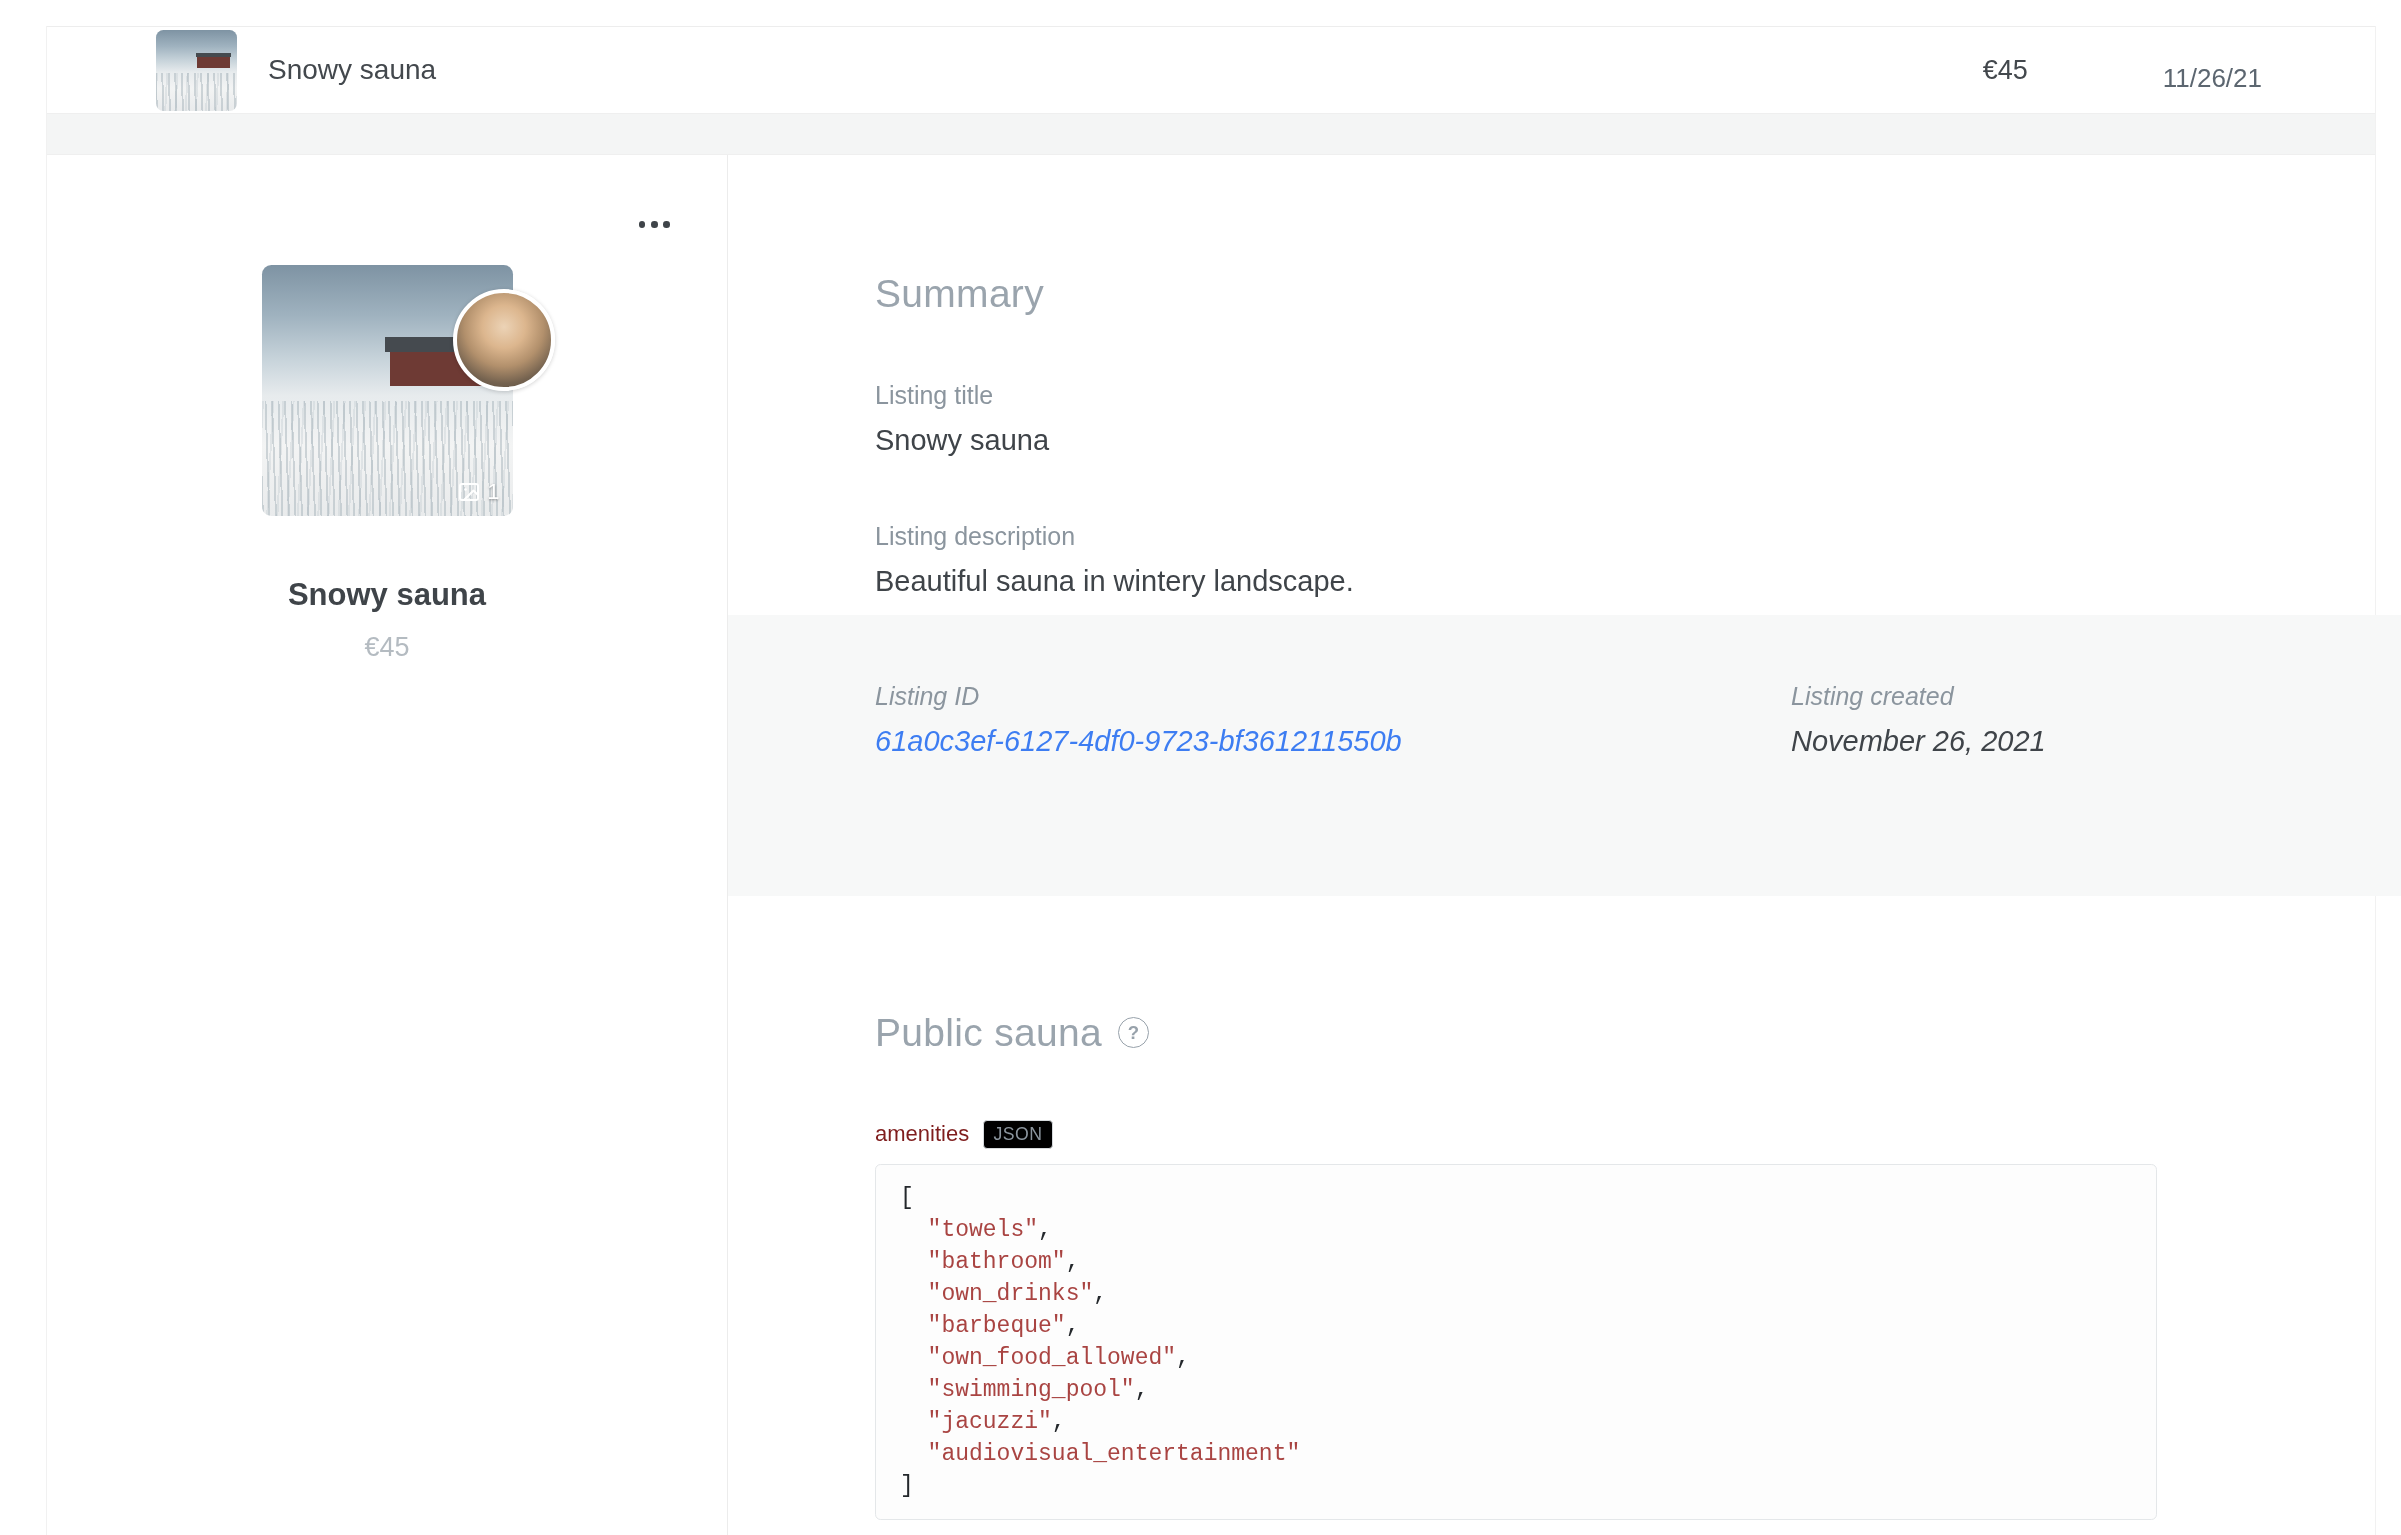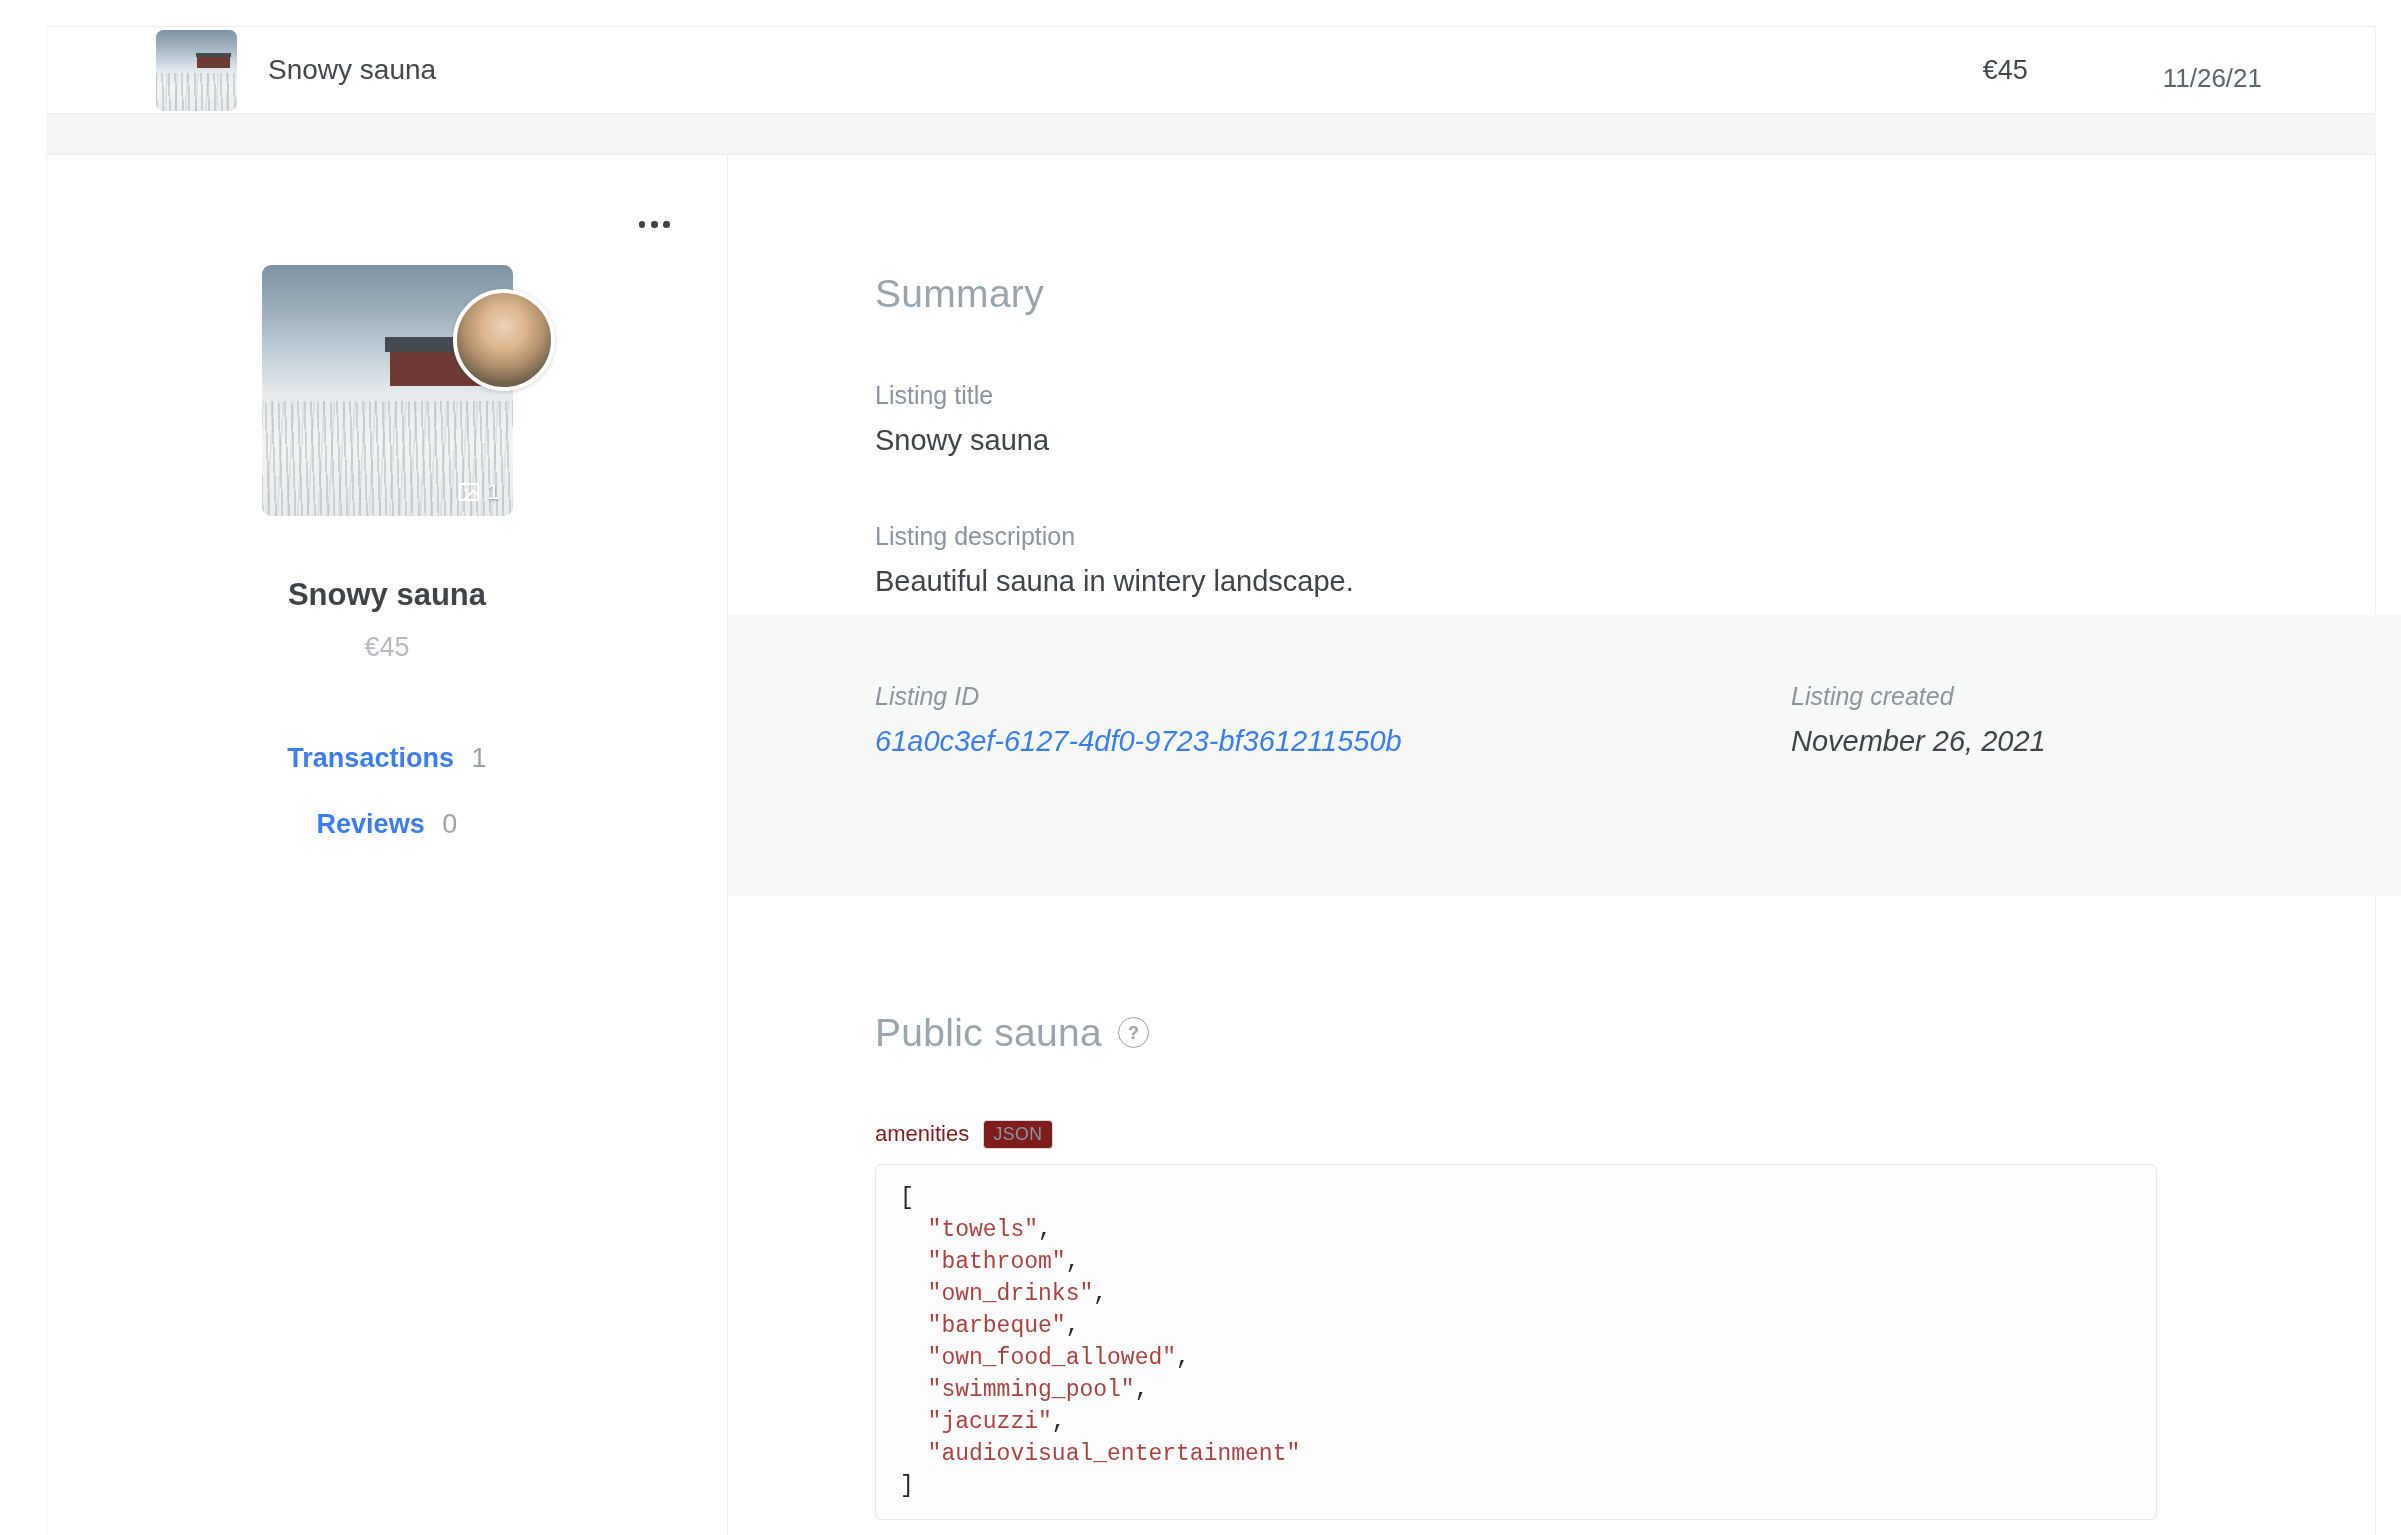--- a/index.html
+++ b/index.html
@@ -148,21 +148,21 @@
     display: flex; align-items: center; justify-content: center;
     cursor: pointer;
   }
 
   .amen-row { margin-top: 65px; display: flex; align-items: center; gap: 14px; }
   .amen-label { font-size: 22px; color: #7f1d1d; }
   .json-badge {
     font-size: 17.7px; color: #8b959e;
     border: 0.9px solid #d6dadd; border-radius: 4px;
     padding: 3.7px 9.3px 2.8px;
-    background: #7f1d1d;
+    background: #000000;
     letter-spacing: 0.5px;
   }
 
   .code {
     margin-top: 15px;
     width: 1282px;
     border: 0.9px solid #e4e7e9;
     border-radius: 5.6px;
     background: #fdfdfd;
     padding: 16.7px 24px;
@@ -212,30 +212,20 @@
             </svg>
             <span>1</span>
           </div>
         </div>
         <div class="avatar"></div>
       </div>
 
       <h3 class="side-title">Snowy sauna</h3>
       <div class="side-price">€45</div>
 
-      <div class="side-links">
-        <div>
-          <a class="blue-link">Transactions</a>
-          <span class="count">1</span>
-        </div>
-        <div>
-          <a class="blue-link">Reviews</a>
-          <span class="count">0</span>
-        </div>
-      </div>
     </aside>
 
     <main class="right">
 
       <section class="sec-summary">
         <div class="sec-head">
           <h2>Summary</h2>
 
         </div>
 

